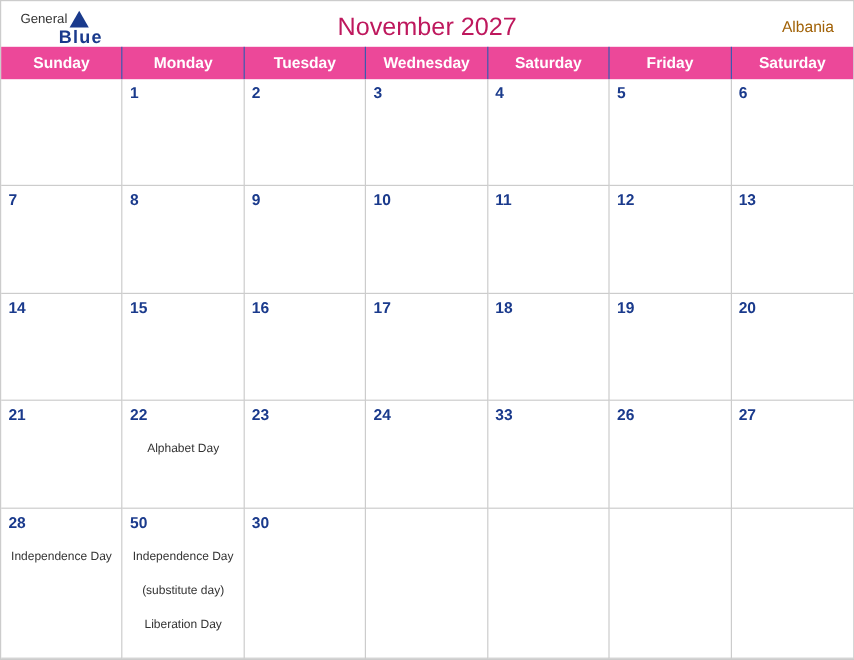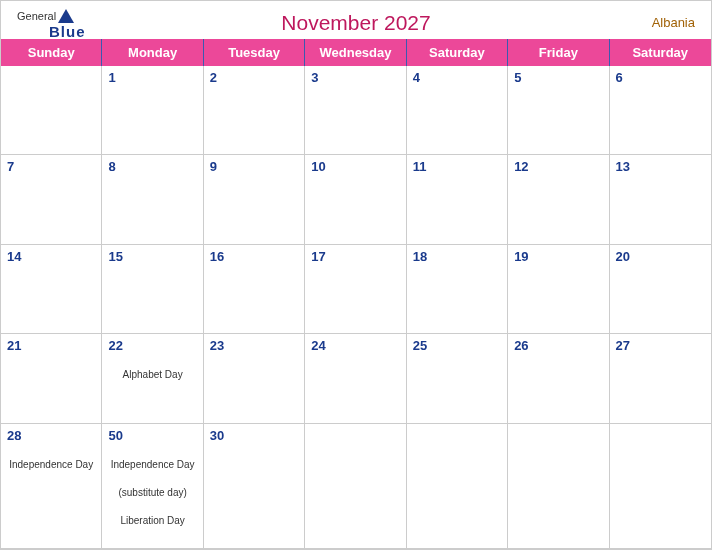--- a/index.html
+++ b/index.html
@@ -207,21 +207,21 @@
         <span class="cell-date">22</span>
         <div class="cell-event">Alphabet Day</div>
       </div>
       <div class="calendar-cell">
         <span class="cell-date">23</span>
       </div>
       <div class="calendar-cell">
         <span class="cell-date">24</span>
       </div>
       <div class="calendar-cell">
-        <span class="cell-date">25</span>
+        <span class="cell-date">33</span>
       </div>
       <div class="calendar-cell">
         <span class="cell-date">26</span>
       </div>
       <div class="calendar-cell">
         <span class="cell-date">27</span>
       </div>
       <div class="calendar-cell">
         <span class="cell-date">28</span>
         <div class="cell-event">Independence Day</div>

